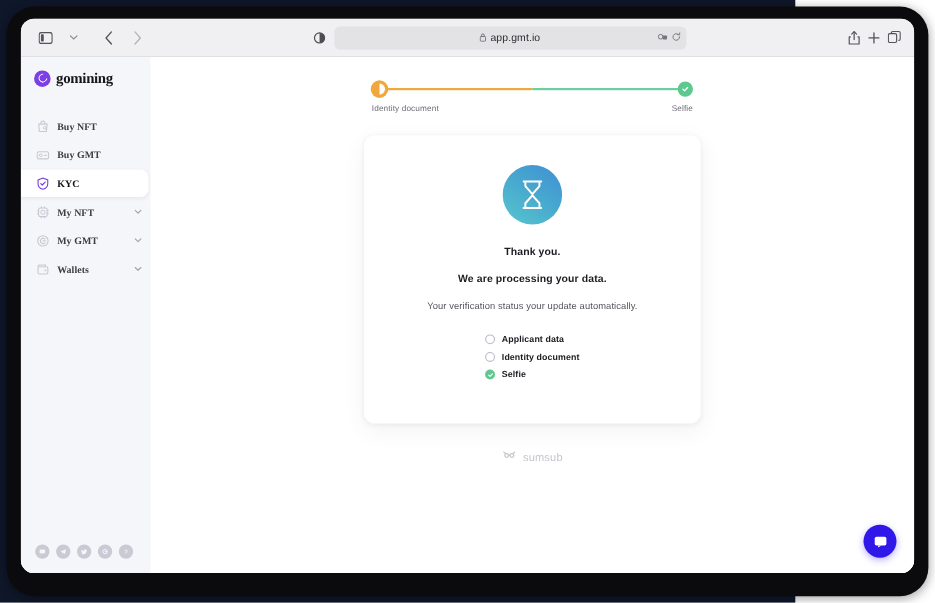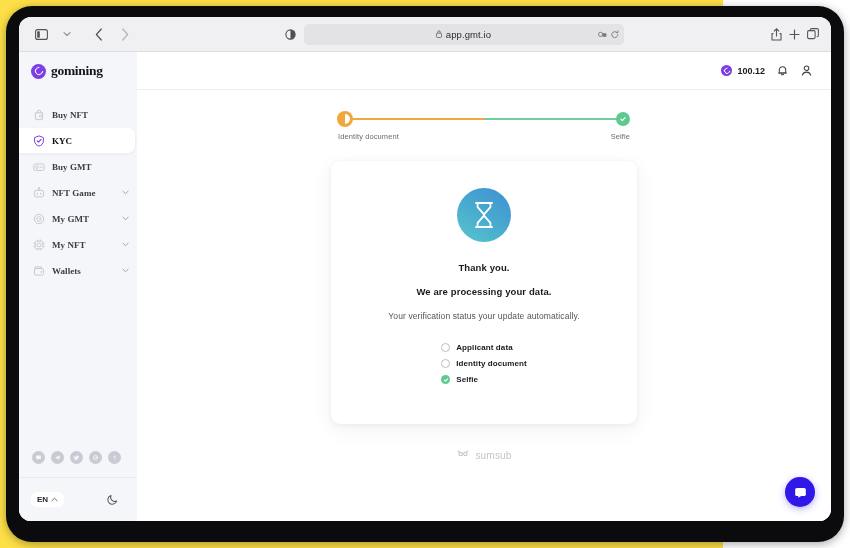--- a/index.html
+++ b/index.html
@@ -5,21 +5,21 @@
   * { box-sizing: border-box; margin: 0; padding: 0; }
   html, body {
     width: 850px; height: 548px;
     background: #ffffff;
     font-family: "Liberation Sans", sans-serif;
     overflow: hidden;
   }
   .screen {
     position: relative;
     width: 723px; height: 548px;
-    background: #fde047;
+    background: #0f172a;
   }
   
   .bezel {
     position: absolute;
     left: 6px; top: 6px;
     width: 838px; height: 536px;
     background: #0b0b0d;
     border-radius: 26px;
     box-shadow: 0 2px 10px rgba(0,0,0,.35);
   }
@@ -448,52 +448,51 @@
             <span class="ico">
               <svg width="12" height="12" viewBox="0 0 12 12">
                   <path d="M2.2 3.8 H9.8 L9.2 10.6 H2.8 Z" fill="none" stroke="currentColor" stroke-width="1"></path>
                   <path d="M4.2 3.8 V2.9 A1.8 1.8 0 0 1 7.8 2.9 V3.8" fill="none" stroke="currentColor" stroke-width="1"></path>
                   <circle cx="7.6" cy="7.2" r="1.2" fill="none" stroke="currentColor" stroke-width="0.9"></circle>
                 </svg>
             </span>
             <span class="label">Buy NFT</span>
           </div>
 
-          <div class="nav-item active">
-            <span class="ico">
-              <svg width="12" height="12" viewBox="0 0 12 12">
-                  <path d="M6 0.9 L10.4 2.6 V6 C10.4 8.6 8.4 10.4 6 11.1 C3.6 10.4 1.6 8.6 1.6 6 V2.6 Z" fill="none" stroke="currentColor" stroke-width="1"></path>
-                  <path d="M4.1 5.9 L5.4 7.2 L8 4.5" fill="none" stroke="currentColor" stroke-width="1.1" stroke-linecap="round" stroke-linejoin="round"></path>
-                </svg>
-            </span>
-            <span class="label">KYC</span>
-          </div>
-
           <div class="nav-item">
             <span class="ico">
               <svg width="12" height="12" viewBox="0 0 12 12">
                   <rect x="0.8" y="3" width="10.4" height="6.4" rx="1.5" fill="none" stroke="currentColor" stroke-width="1"></rect>
                   <circle cx="4" cy="6.2" r="1.3" fill="none" stroke="currentColor" stroke-width="0.9"></circle>
                   <path d="M7.2 6.2 H9.6" stroke="currentColor" stroke-width="0.9" stroke-linecap="round"></path>
                 </svg>
             </span>
             <span class="label">Buy GMT</span>
           </div>
 
+          <div class="nav-item active">
+            <span class="ico">
+              <svg width="12" height="12" viewBox="0 0 12 12">
+                  <path d="M6 0.9 L10.4 2.6 V6 C10.4 8.6 8.4 10.4 6 11.1 C3.6 10.4 1.6 8.6 1.6 6 V2.6 Z" fill="none" stroke="currentColor" stroke-width="1"></path>
+                  <path d="M4.1 5.9 L5.4 7.2 L8 4.5" fill="none" stroke="currentColor" stroke-width="1.1" stroke-linecap="round" stroke-linejoin="round"></path>
+                </svg>
+            </span>
+            <span class="label">KYC</span>
+          </div>
+
+
           <div class="nav-item">
             <span class="ico">
               <svg width="12" height="12" viewBox="0 0 12 12">
-                  <rect x="1.4" y="3.3" width="9.2" height="6.6" rx="2" fill="none" stroke="currentColor" stroke-width="1"></rect>
-                  <circle cx="4.2" cy="6.6" r="0.85" fill="currentColor"></circle>
-                  <circle cx="7.8" cy="6.6" r="0.85" fill="currentColor"></circle>
-                  <path d="M6 1.3 V3.3" stroke="currentColor" stroke-width="1" stroke-linecap="round"></path>
-                  <circle cx="6" cy="1.2" r="0.8" fill="none" stroke="currentColor" stroke-width="0.9"></circle>
-                </svg>
-            </span>
-            <span class="label">NFT Game</span>
+                  <rect x="2.1" y="2.1" width="7.8" height="7.8" rx="1.6" fill="none" stroke="currentColor" stroke-width="1"></rect>
+                  <rect x="4.3" y="4.3" width="3.4" height="3.4" rx="0.8" fill="none" stroke="currentColor" stroke-width="0.9"></rect>
+                  <path d="M4.6 0.9 V2.1 M7.4 0.9 V2.1 M4.6 9.9 V11.1 M7.4 9.9 V11.1 M0.9 4.6 H2.1 M0.9 7.4 H2.1 M9.9 4.6 H11.1 M9.9 7.4 H11.1" stroke="currentColor" stroke-width="0.85" stroke-linecap="round"></path>
+                </svg>
+            </span>
+            <span class="label">My NFT</span>
             <span class="chev">
               <svg width="7" height="5" viewBox="0 0 7 5">
                   <path d="M0.9 1.2 L3.5 3.7 L6.1 1.2" fill="none" stroke="currentColor" stroke-width="1" stroke-linecap="round" stroke-linejoin="round"></path>
                 </svg>
             </span>
           </div>
 
           <div class="nav-item">
             <span class="ico">
               <svg width="12" height="12" viewBox="0 0 12 12">
@@ -506,36 +505,20 @@
             <span class="chev">
               <svg width="7" height="5" viewBox="0 0 7 5">
                   <path d="M0.9 1.2 L3.5 3.7 L6.1 1.2" fill="none" stroke="currentColor" stroke-width="1" stroke-linecap="round" stroke-linejoin="round"></path>
                 </svg>
             </span>
           </div>
 
           <div class="nav-item">
             <span class="ico">
               <svg width="12" height="12" viewBox="0 0 12 12">
-                  <rect x="2.1" y="2.1" width="7.8" height="7.8" rx="1.6" fill="none" stroke="currentColor" stroke-width="1"></rect>
-                  <rect x="4.3" y="4.3" width="3.4" height="3.4" rx="0.8" fill="none" stroke="currentColor" stroke-width="0.9"></rect>
-                  <path d="M4.6 0.9 V2.1 M7.4 0.9 V2.1 M4.6 9.9 V11.1 M7.4 9.9 V11.1 M0.9 4.6 H2.1 M0.9 7.4 H2.1 M9.9 4.6 H11.1 M9.9 7.4 H11.1" stroke="currentColor" stroke-width="0.85" stroke-linecap="round"></path>
-                </svg>
-            </span>
-            <span class="label">My NFT</span>
-            <span class="chev">
-              <svg width="7" height="5" viewBox="0 0 7 5">
-                  <path d="M0.9 1.2 L3.5 3.7 L6.1 1.2" fill="none" stroke="currentColor" stroke-width="1" stroke-linecap="round" stroke-linejoin="round"></path>
-                </svg>
-            </span>
-          </div>
-
-          <div class="nav-item">
-            <span class="ico">
-              <svg width="12" height="12" viewBox="0 0 12 12">
                   <path d="M1.5 3.5 A1.6 1.6 0 0 1 3.1 1.9 H8.3 V3.5" fill="none" stroke="currentColor" stroke-width="1"></path>
                   <rect x="1.5" y="3.5" width="9" height="6.6" rx="1.6" fill="none" stroke="currentColor" stroke-width="1"></rect>
                   <circle cx="8.3" cy="6.8" r="0.9" fill="currentColor"></circle>
                 </svg>
             </span>
             <span class="label">Wallets</span>
             <span class="chev">
               <svg width="7" height="5" viewBox="0 0 7 5">
                   <path d="M0.9 1.2 L3.5 3.7 L6.1 1.2" fill="none" stroke="currentColor" stroke-width="1" stroke-linecap="round" stroke-linejoin="round"></path>
                 </svg>
@@ -569,60 +552,24 @@
               </svg>
           </span>
           <span class="soc">
             <svg width="7" height="7" viewBox="0 0 7 7">
                 <path d="M2.6 2.7 A0.95 0.95 0 1 1 3.5 3.9 V4.3" fill="none" stroke="#f5f6f9" stroke-width="0.85" stroke-linecap="round"></path>
                 <circle cx="3.5" cy="5.4" r="0.45" fill="#f5f6f9"></circle>
               </svg>
           </span>
         </div>
 
-        <div class="sb-footer">
-          <span class="lang">
-            <span>EN</span>
-            <span class="chev">
-              <svg width="7" height="5" viewBox="0 0 7 5">
-                  <path d="M0.9 3.7 L3.5 1.2 L6.1 3.7" fill="none" stroke="currentColor" stroke-width="1" stroke-linecap="round" stroke-linejoin="round"></path>
-                </svg>
-            </span>
-          </span>
-          <span class="theme-toggle">
-            <svg width="13" height="13" viewBox="0 0 13 13">
-                <path d="M10.6 8.1 A4.3 4.3 0 0 1 5 2.4 A4.5 4.5 0 1 0 10.6 8.1 Z" fill="none" stroke="currentColor" stroke-width="1.05" stroke-linejoin="round"></path>
-              </svg>
-          </span>
-        </div>
       </div>
 
       <div class="main">
 
-        <div class="topbar">
-          <div class="balance">
-            <span class="token">
-                <span class="inner"></span>
-              </span>
-            <span class="amt">100.12</span>
-          </div>
-          <span class="icon-btn">
-            <svg width="13" height="13" viewBox="0 0 13 13">
-                <path d="M3.3 9 V5.9 A3.2 3.2 0 0 1 9.7 5.9 V9 Z" fill="none" stroke="currentColor" stroke-width="1.05" stroke-linejoin="round"></path>
-                <path d="M2.6 9 H10.4" stroke="currentColor" stroke-width="1.05" stroke-linecap="round"></path>
-                <path d="M5.5 10.2 A1.1 1.1 0 0 0 7.5 10.2" fill="none" stroke="currentColor" stroke-width="1.05" stroke-linecap="round"></path>
-              </svg>
-          </span>
-          <span class="icon-btn">
-            <svg width="13" height="13" viewBox="0 0 13 13">
-                <circle cx="6.5" cy="4.2" r="2.3" fill="none" stroke="currentColor" stroke-width="1.05"></circle>
-                <path d="M2.3 11.2 A4.4 4.4 0 0 1 10.7 11.2" fill="none" stroke="currentColor" stroke-width="1.05" stroke-linecap="round"></path>
-              </svg>
-          </span>
-        </div>
 
         <div class="content">
 
           <div class="stepper">
             <div class="track">
               <div class="line">
                 <span class="seg-a"></span>
                 <span class="seg-b"></span>
               </div>
               <span class="dot half"></span>

